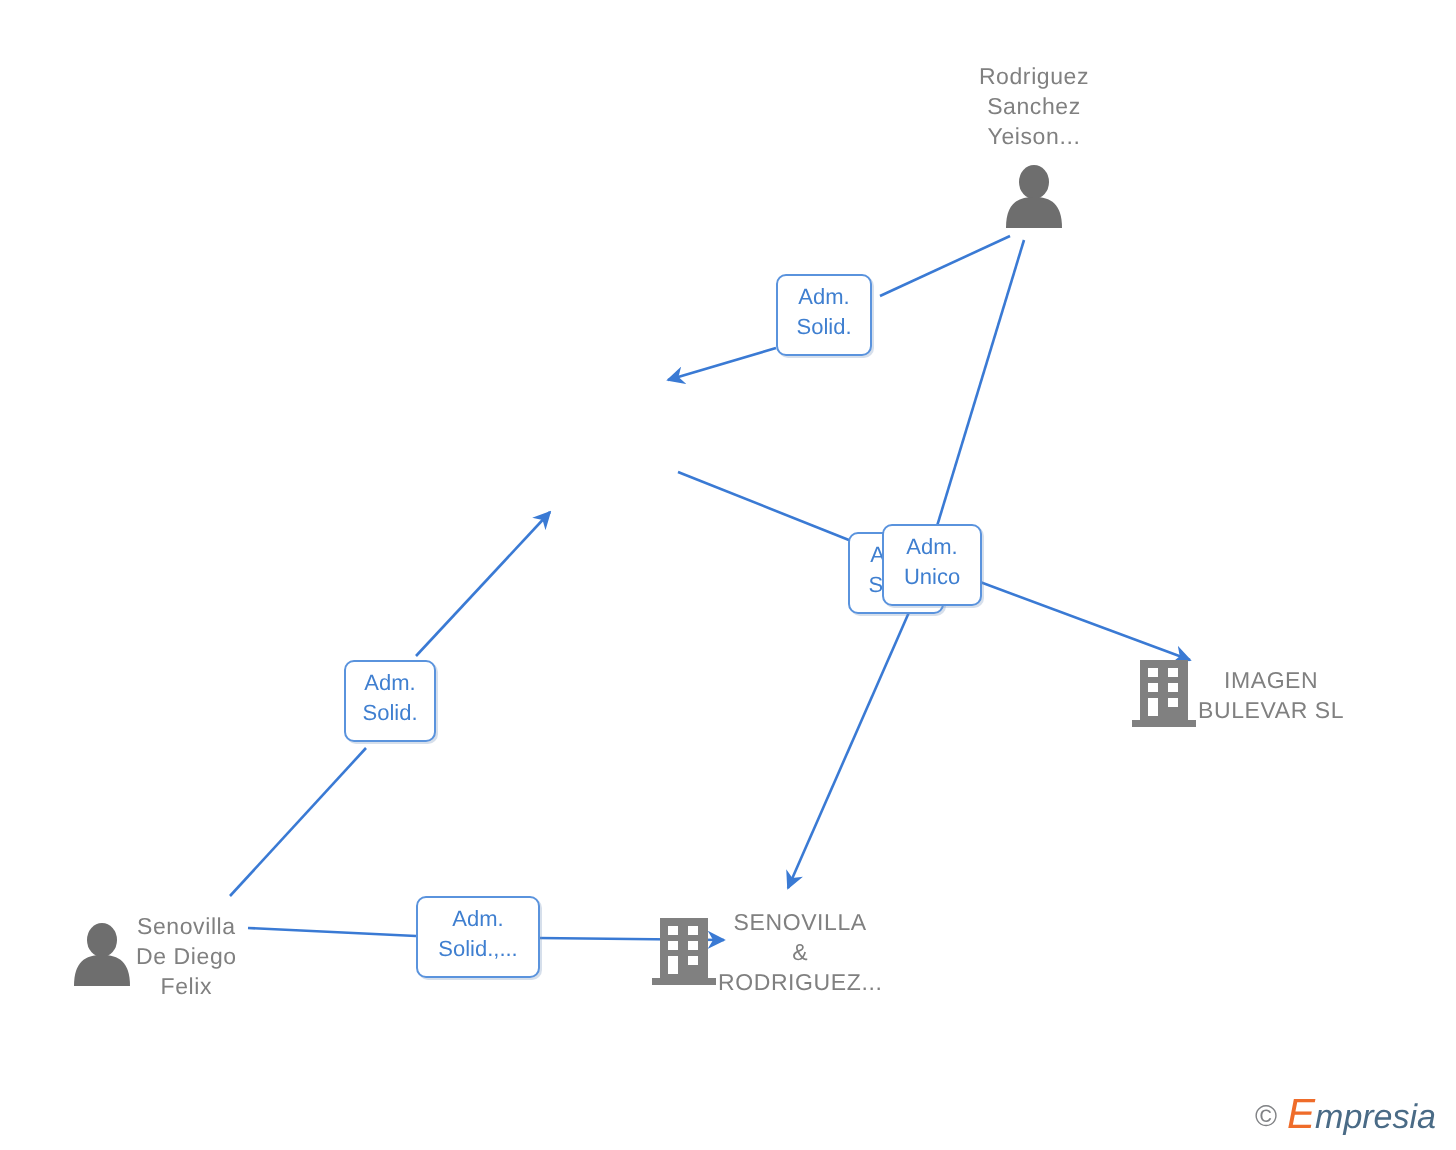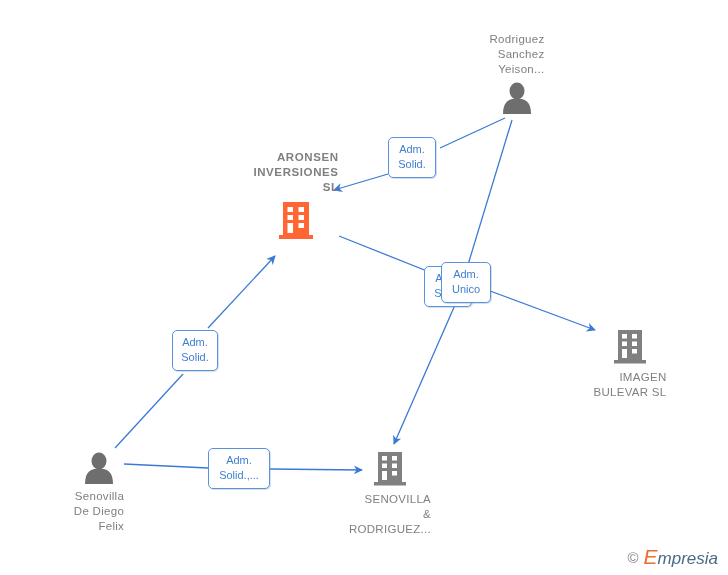--- a/index.html
+++ b/index.html
@@ -22,33 +22,33 @@
     left: 0;
     top: 0;
     width: 728px;
     height: 575px;
   }
 
   
   .node {
     position: absolute;
     display: flex;
-    flex-direction: column;
+    flex-direction: row;
     align-items: center;
     width: 130px;
     margin-left: -65px;
   }
   .node .icon-wrap {
     display: block;
     line-height: 0;
   }
   .node-label {
     font-size: 11.5px;
     line-height: 15px;
-    text-align: right;
+    text-align: center;
     color: #808080;
     letter-spacing: 0.3px;
     white-space: pre-line;
   }
   .node-label.company-focus {
     font-weight: bold;
     color: #808080;
     letter-spacing: 0.6px;
   }
   .node.label-top {
@@ -122,37 +122,20 @@
     <path d="M 339 236 L 437 275" fill="none" stroke="#3a7ad4" stroke-width="1.3"></path>
     <path d="M 482 288 L 595 330" fill="none" stroke="#3a7ad4" stroke-width="1.3" marker-end="url(#arrow)"></path>
 
     <path d="M 115 448 L 183 374" fill="none" stroke="#3a7ad4" stroke-width="1.3"></path>
     <path d="M 208 328 L 275 256" fill="none" stroke="#3a7ad4" stroke-width="1.3" marker-end="url(#arrow)"></path>
 
     <path d="M 124 464 L 208 468" fill="none" stroke="#3a7ad4" stroke-width="1.3"></path>
     <path d="M 269 469 L 362 470" fill="none" stroke="#3a7ad4" stroke-width="1.3" marker-end="url(#arrow)"></path>
   </svg>
 
-  <div class="node label-top" style="left:296px; top:150px;">
-    <div class="node-label company-focus">ARONSEN
-INVERSIONES
-SL</div>
-    <span class="icon-wrap">
-      <svg width="38" height="40" viewBox="0 0 38 40" xmlns="http://www.w3.org/2000/svg">
-        <rect x="6" y="2" width="26" height="33" fill="#ff6633"></rect>
-        <rect x="2" y="35" width="34" height="4" fill="#ff6633"></rect>
-        <rect x="10.5" y="7" width="5.5" height="5" fill="#ffffff"></rect>
-        <rect x="21.5" y="7" width="5.5" height="5" fill="#ffffff"></rect>
-        <rect x="10.5" y="15" width="5.5" height="5" fill="#ffffff"></rect>
-        <rect x="21.5" y="15" width="5.5" height="5" fill="#ffffff"></rect>
-        <rect x="10.5" y="23" width="5.5" height="10" fill="#ffffff"></rect>
-        <rect x="21.5" y="23" width="5.5" height="5" fill="#ffffff"></rect>
-      </svg>
-    </span>
-  </div>
 
   <div class="node label-top" style="left:517px; top:32px;">
     <div class="node-label">Rodriguez
 Sanchez
 Yeison...</div>
     <span class="icon-wrap">
       <svg width="34" height="32" viewBox="0 0 34 32" xmlns="http://www.w3.org/2000/svg">
         <ellipse cx="17" cy="9" rx="7.5" ry="8.5" fill="#6e6e6e"></ellipse>
         <path d="M 3 32 C 3 20 8.5 16.5 17 16.5 C 25.5 16.5 31 20 31 32 Z" fill="#6e6e6e"></path>
       </svg>

